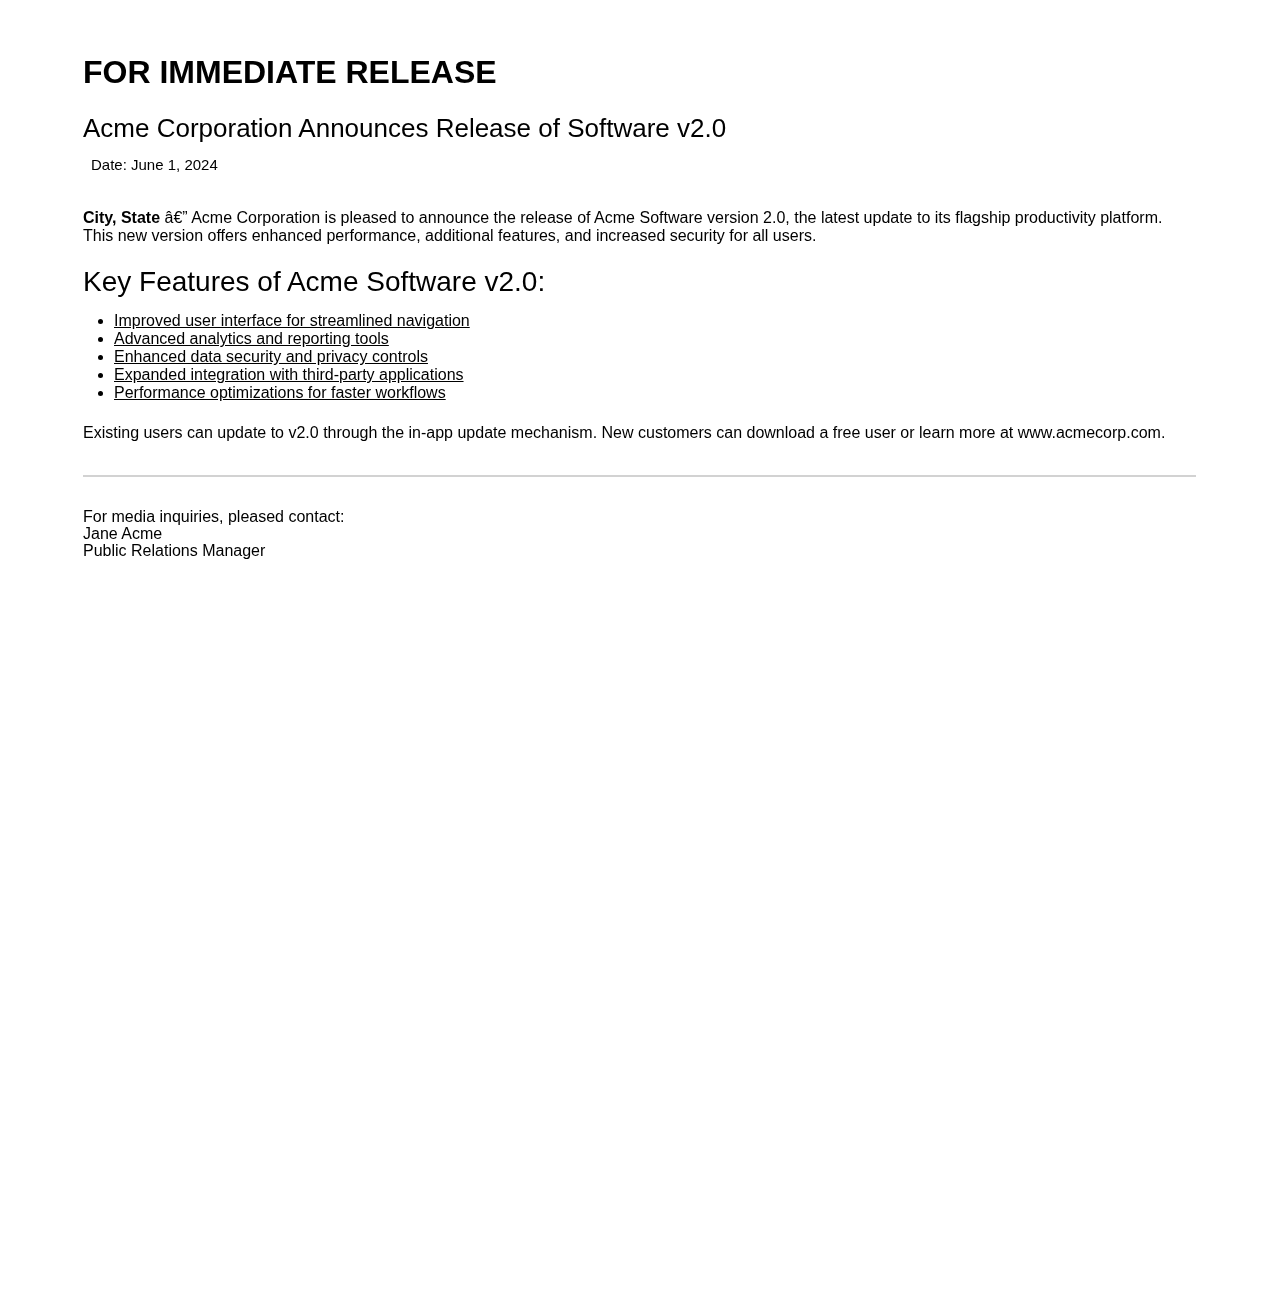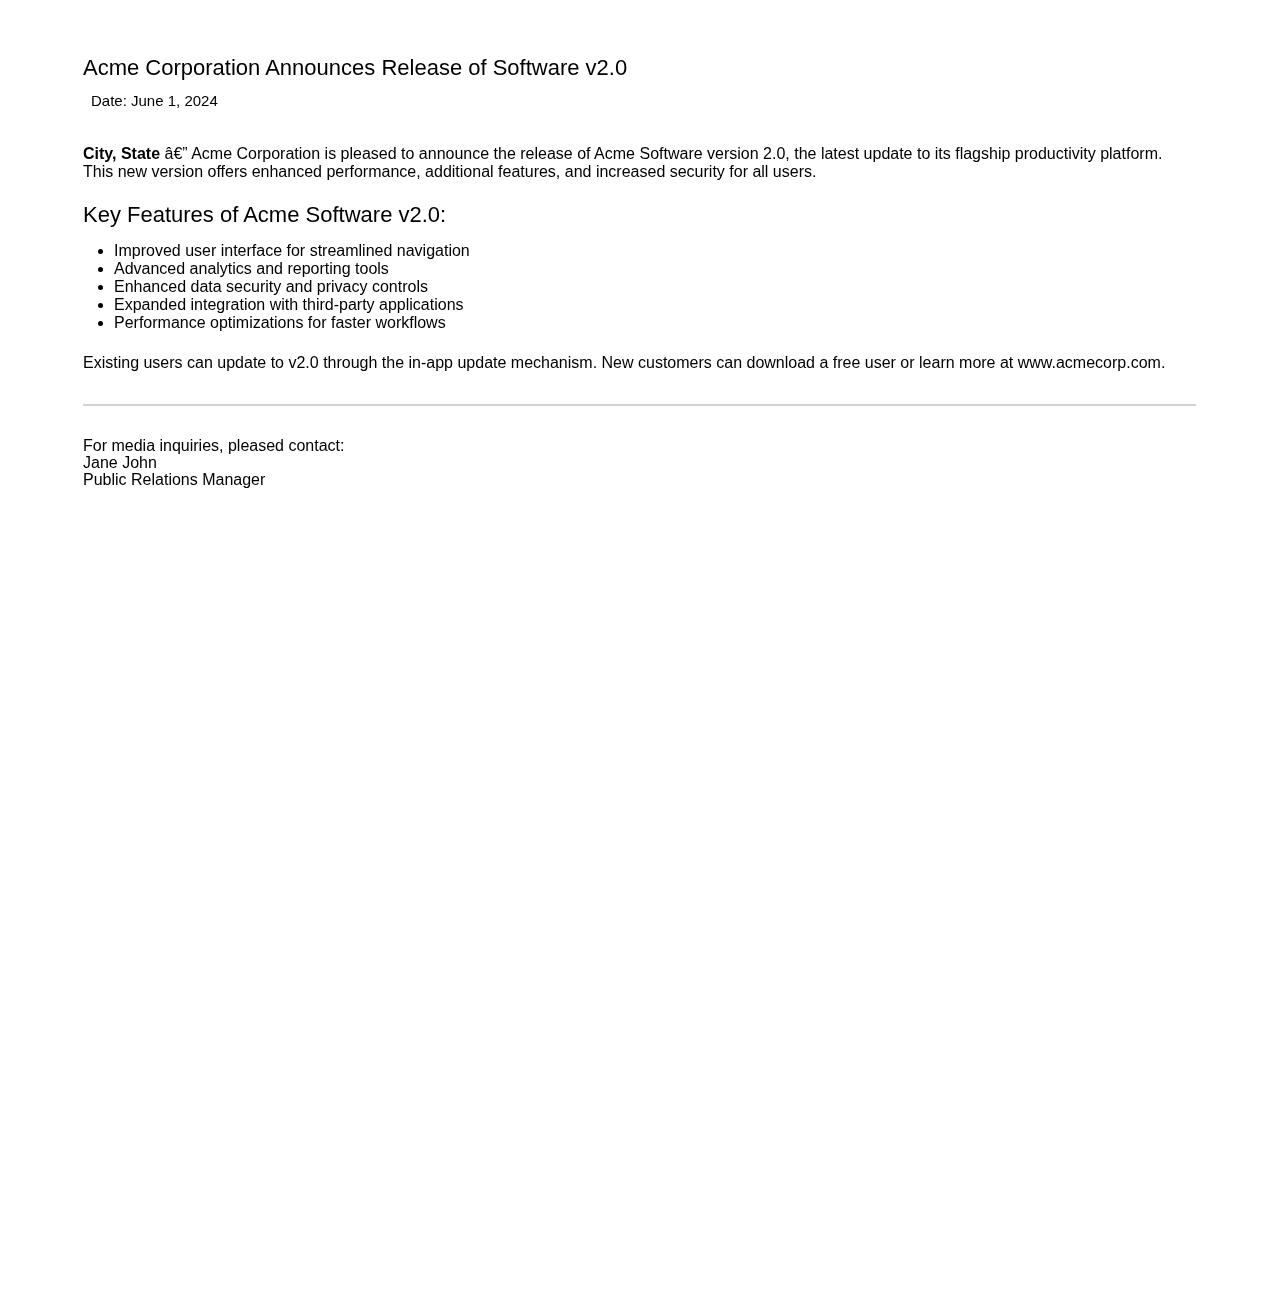--- a/index.html
+++ b/index.html
@@ -17,48 +17,49 @@
     overflow: hidden;
     background: #ffffff;
   }
   h1.release-title {
     font-size: 32px;
     line-height: 1.1;
     font-weight: 700;
     margin: 0 0 24px 0;
   }
   .subtitle {
-    font-size: 22px;
+    font-size: 26px;
     line-height: 1.15;
     font-weight: 400;
     margin: 0 0 12px 0;
   }
   .date-line {
     font-size: 15px;
     line-height: 17px;
     margin: 0 0 36px 8px;
   }
   p.body-text {
     font-size: 16px;
     line-height: 17.5px;
     margin: 0 0 22px 0;
   }
   p.body-text .lead-bold {
     font-weight: 700;
   }
   .features-heading {
-    font-size: 22px;
+    font-size: 28px;
     line-height: 1.15;
     font-weight: 400;
     margin: 0 0 14px 0;
   }
   ul.features-list {
     margin: 0 0 22px 0;
     padding: 0 0 0 31px;
     list-style: disc outside;
+    text-decoration: underline;
   }
   ul.features-list li {
     font-size: 16px;
     line-height: 18px;
   }
   p.quote-paragraph {
     margin-bottom: 26px;
   }
   p.update-paragraph {
     margin-bottom: 0;
@@ -76,20 +77,21 @@
   }
   .contact-block span {
     display: block;
   }
 </style>
 </head>
 <body>
 
 <div class="page">
 
+  <h1 class="release-title">FOR IMMEDIATE RELEASE</h1>
 
   <div class="subtitle">Acme Corporation Announces Release of Software v2.0</div>
 
   <div class="date-line">Date: June 1, 2024</div>
 
   <p class="body-text"><span class="lead-bold">City, State</span><span> â€” Acme Corporation is pleased to announce the release of Acme Software version 2.0, the latest update to its flagship productivity platform. This new version offers enhanced performance, additional features, and increased security for all users.</span></p>
 
   <div class="features-heading">Key Features of Acme Software v2.0:</div>
 
   <ul class="features-list">
@@ -100,17 +102,17 @@
     <li>Performance optimizations for faster workflows</li>
   </ul>
 
 
   <p class="body-text update-paragraph">Existing users can update to v2.0 through the in-app update mechanism. New customers can download a free user or learn more at www.acmecorp.com.</p>
 
   <hr class="divider">
 
   <div class="contact-block">
     <span>For media inquiries, pleased contact:</span>
-    <span>Jane John</span>
+    <span>Jane Acme</span>
     <span>Public Relations Manager</span>
   </div>
 
 </div>
 
 </body></html>

